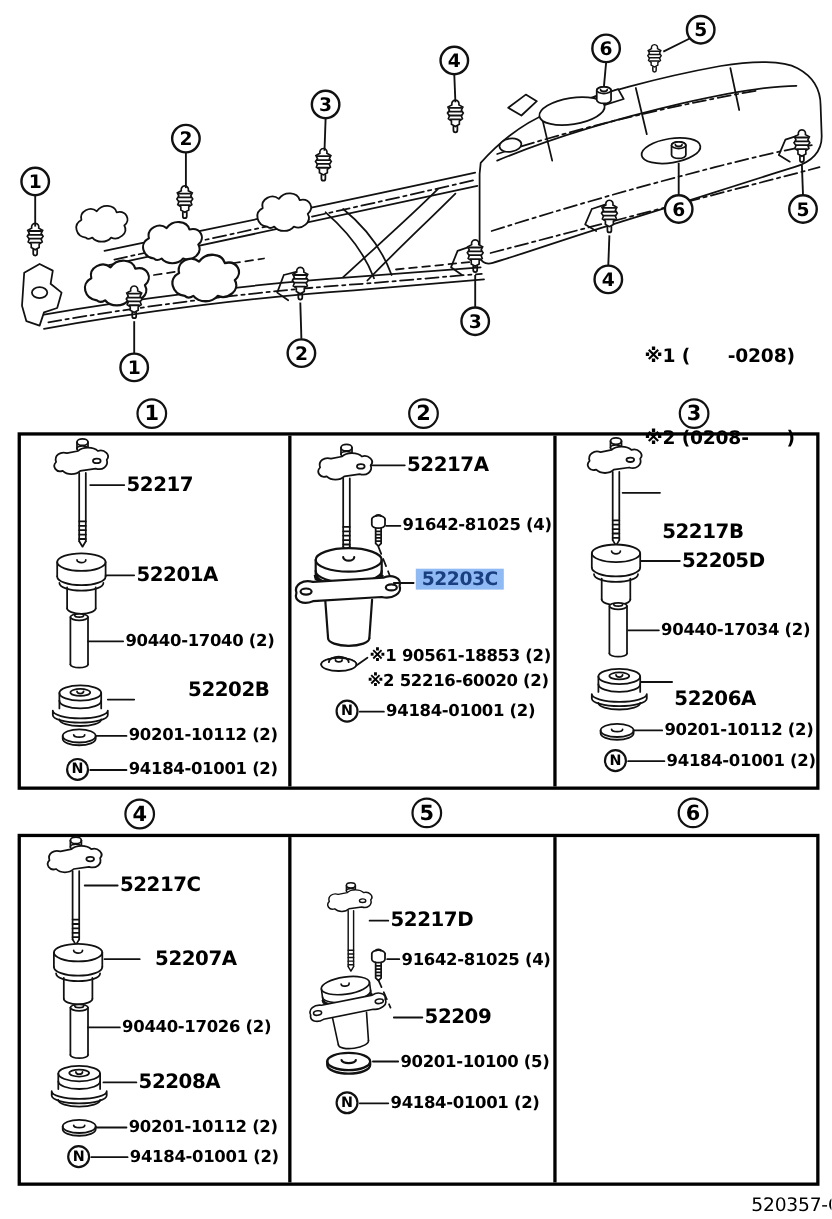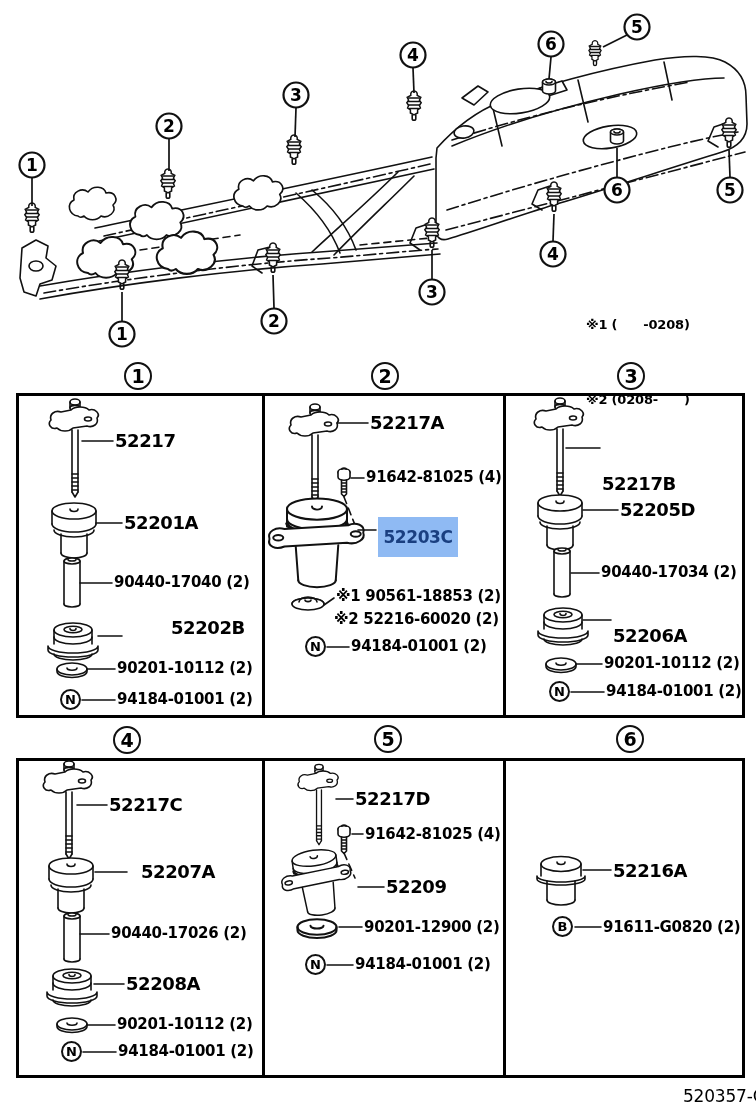--- a/index.html
+++ b/index.html
@@ -17,27 +17,27 @@
        text-anchor:middle;fill:#000;}
   .rowbox{position:absolute;border:3px solid #000;background:transparent;}
   .vdiv{position:absolute;top:0;bottom:0;width:3px;background:#000;}
   .hdr{position:absolute;width:28px;height:28px;border:2.5px solid #111;border-radius:50%;
        display:flex;align-items:center;justify-content:center;font-size:19px;font-weight:bold;
        background:#fff;box-sizing:border-box;}
   .panel{position:absolute;}
   .lbl{position:absolute;white-space:pre;font-weight:bold;line-height:1;}
   .lbl-lg{font-size:18px;letter-spacing:-0.4px;}
   .lbl-sm{font-size:15px;letter-spacing:-0.3px;}
-  .highlight{position:absolute;width:80px;height:40px;background:#8fbaf3;color:#1a3f80;
+  .highlight{position:absolute;width:80px;height:19px;background:#8fbaf3;color:#1a3f80;
        display:flex;align-items:center;justify-content:center;font-size:17px;font-weight:bold;
        letter-spacing:-0.4px;}
   .sym-circle{position:absolute;width:21px;height:21px;border:2px solid #111;border-radius:50%;
        display:flex;align-items:center;justify-content:center;font-size:13px;font-weight:bold;
        background:#fff;box-sizing:border-box;}
-  .note{position:absolute;left:586px;top:262px;font-size:13px;font-weight:bold;
+  .note{position:absolute;left:586px;top:262px;font-size:17px;font-weight:bold;
        line-height:25px;white-space:pre;letter-spacing:-0.2px;}
   .footer-code{position:absolute;left:683px;top:1086px;width:105px;text-align:left;
        font-size:17px;font-weight:normal;letter-spacing:-0.2px;}
 </style>
 </head>
 <body>
 
 <div class="page">
 
   <svg width="756" height="360" viewBox="0 0 756 360">
@@ -353,45 +353,34 @@
     <div class="lbl lbl-lg" style="left:125px;top:105px;">52207A</div>
     <div class="lbl lbl-sm" style="left:95px;top:168px;">90440-17026 (2)</div>
     <div class="lbl lbl-lg" style="left:110px;top:217px;">52208A</div>
     <div class="lbl lbl-sm" style="left:101px;top:259px;">90201-10112 (2)</div>
     <div class="sym-circle" style="left:45px;top:283px;">
         <span>N</span>
       </div>
     <div class="lbl lbl-sm" style="left:102px;top:286px;">94184-01001 (2)</div>
   </div>
 
-  <div class="panel" style="left:262px;top:720px;width:200px;height:314px;">
+  <div class="panel" style="left:262px;top:758px;width:200px;height:314px;">
     <svg width="241" height="314">
       <use href="#g-bolt-long" transform="translate(57,60) scale(0.82)"></use>
       <use href="#g-bolt-small" transform="translate(82,115)"></use>
       <path class="ln hd" d="M82,133 L93,158"></path>
       <use href="#g-mount" transform="translate(52,138) rotate(-8) scale(0.92)"></use>
       <use href="#g-washer" transform="translate(55,207) scale(1.3)"></use>
       <path class="ln" d="M74,79 L91,79 M90,114 L101,114 M96,167 L122,167 M77,207 L100,207 M65,245 L91,245"></path>
     </svg>
     <div class="lbl lbl-lg" style="left:93px;top:70px;">52217D</div>
     <div class="lbl lbl-sm" style="left:103px;top:107px;">91642-81025 (4)</div>
     <div class="lbl lbl-lg" style="left:124px;top:158px;text-align:right;">52209</div>
-    <div class="lbl lbl-sm" style="left:102px;top:200px;">90201-12900 (2)</div>
+    <div class="lbl lbl-sm" style="left:102px;top:200px;">90201-10100 (5)</div>
     <div class="sym-circle" style="left:43px;top:234px;">
         <span>N</span>
       </div>
     <div class="lbl lbl-sm" style="left:93px;top:237px;">94184-01001 (2)</div>
   </div>
 
-  <div class="panel" style="left:503px;top:758px;width:242px;height:314px;">
-    <svg width="242" height="314">
-      <use href="#g-cushion-plain" transform="translate(58,106)"></use>
-      <path class="ln" d="M80,112 L108,112 M72,169 L98,169"></path>
-    </svg>
-    <div class="lbl lbl-lg" style="left:110px;top:104px;">52216A</div>
-    <div class="sym-circle" style="left:49px;top:158px;">
-        <span>B</span>
-      </div>
-    <div class="lbl lbl-sm" style="left:100px;top:162px;">91611-G0820 (2)</div>
-  </div>
 
   <div class="footer-code">520357-C</div>
 </div>
 
 </body></html>

